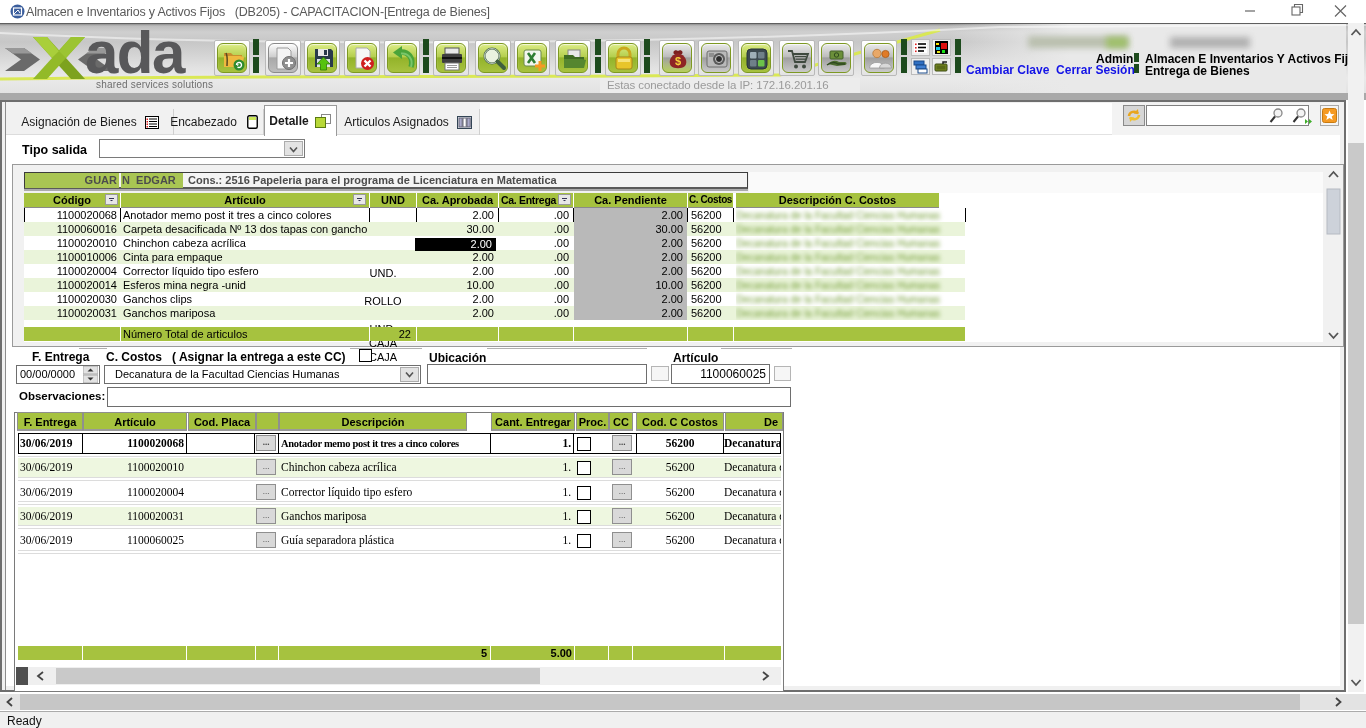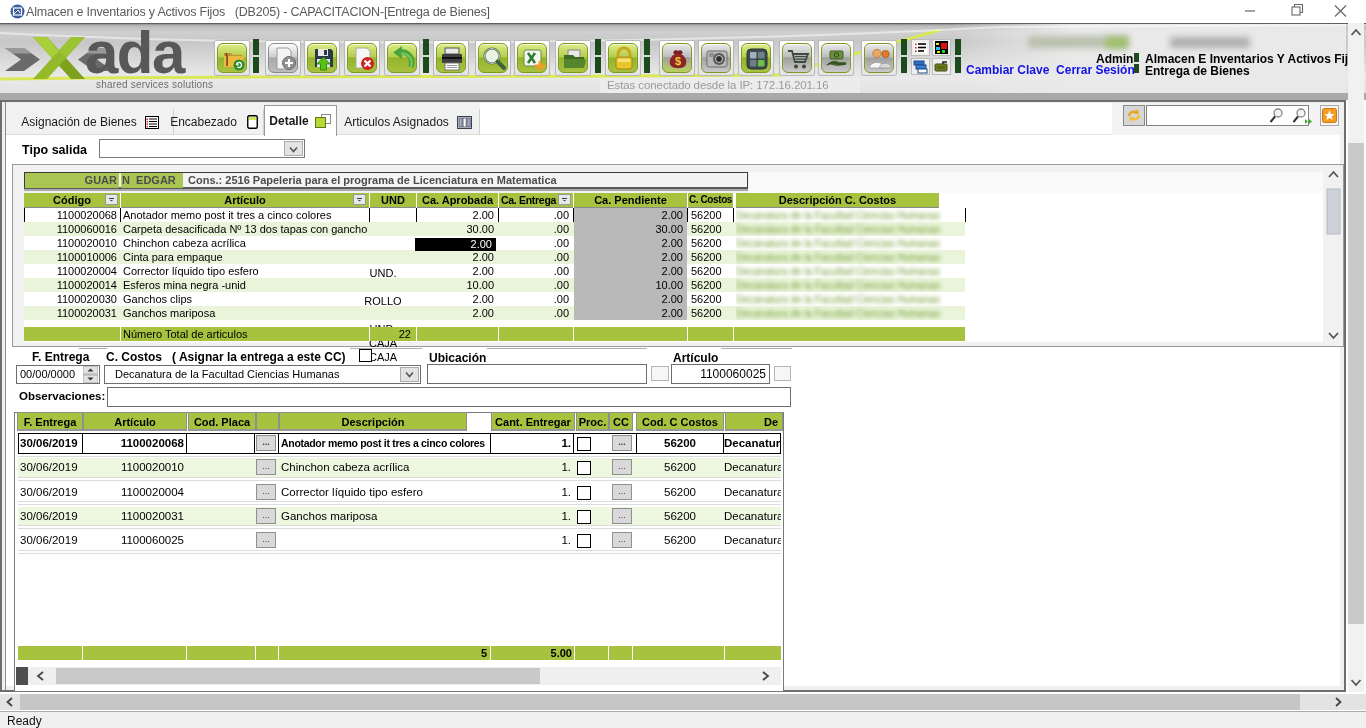--- a/index.html
+++ b/index.html
@@ -42,21 +42,21 @@
 .c4 { left:393px; width:81px; text-align:right; padding-right:4px; }
 .c5 { left:475px; width:74px; text-align:right; padding-right:4px; }
 .c6 { left:550px; width:113px; text-align:right; padding-right:4px; background:#b9b9b9; }
 .c7 { left:664px; width:45px; padding-left:3px; }
 .c8 { left:712px; width:229px; }
 .blurtx { color:#6f9a2f; filter:blur(2px); font-size:10px; }
 
 .g2head { position:absolute; top:412px; height:19px; background:#a6c23f; font-size:11px; font-weight:bold; text-align:center; line-height:18px; border:1px solid #8f8f8f; border-bottom:2px solid #9a9a9a; }
 .ghead{line-height:14px;}
 .g2row { position:absolute; left:18px; width:763px; height:19px; }
-.g2row div { position:absolute; top:0; height:19px; font-size:11.5px; line-height:19px; white-space:nowrap; overflow:hidden; }
+.g2row div { position:absolute; top:0; height:19px; font-size:11.5px; line-height:19px; white-space:nowrap; overflow:hidden;font-family:Liberation Serif, serif; }
 .dots { position:absolute; background:#d9d9d9; border:1px solid #8f8f8f; color:#444; text-align:center; }
 .d1 { left:0; width:64px; padding-left:2px; }
 .d2 { left:65px; width:103px; text-align:right; padding-right:2px; }
 .d3 { left:171px; width:66px; }
 .d5 { left:261px; width:211px; padding-left:2px; }
 .d6 { left:474px; width:81px; text-align:right; padding-right:2px; }
 .d9 { left:619px; width:86px; text-align:center; }
 .d10 { left:706px; width:57px; }
 </style>
 </head>
@@ -605,20 +605,21 @@
     <div class="d6">1.</div>
  <div style="left:559px;top:2.5px;width:14px;height:14px;background:#fff;border:1.5px solid #000"></div>
  <div class="dots" style="left:594px;top:1px;width:20px;height:16px;font-size:9px;line-height:13px">...</div>
  <div class="d9">56200</div>
     <div class="d10">Decanatura de la Facultad</div>
 </div>
 <div class="g2row" style="top:531px">
  <div class="d1">30/06/2019</div>
     <div class="d2">1100060025</div>
  <div class="dots" style="left:238px;top:1px;width:20px;height:16px;font-size:9px;line-height:13px">...</div>
+ <div class="d5">Guía separadora plástica</div>
     <div class="d6">1.</div>
  <div style="left:559px;top:2.5px;width:14px;height:14px;background:#fff;border:1.5px solid #000"></div>
  <div class="dots" style="left:594px;top:1px;width:20px;height:16px;font-size:9px;line-height:13px">...</div>
  <div class="d9">56200</div>
     <div class="d10">Decanatura de la Facultad</div>
 </div>
 <svg class="abs" style="left:0;top:455px" width="790" height="110">
  <g stroke="#dcdcdc">
       <line x1="18" y1="1.5" x2="781" y2="1.5"></line>
       <line x1="18" y1="22.5" x2="781" y2="22.5"></line>

